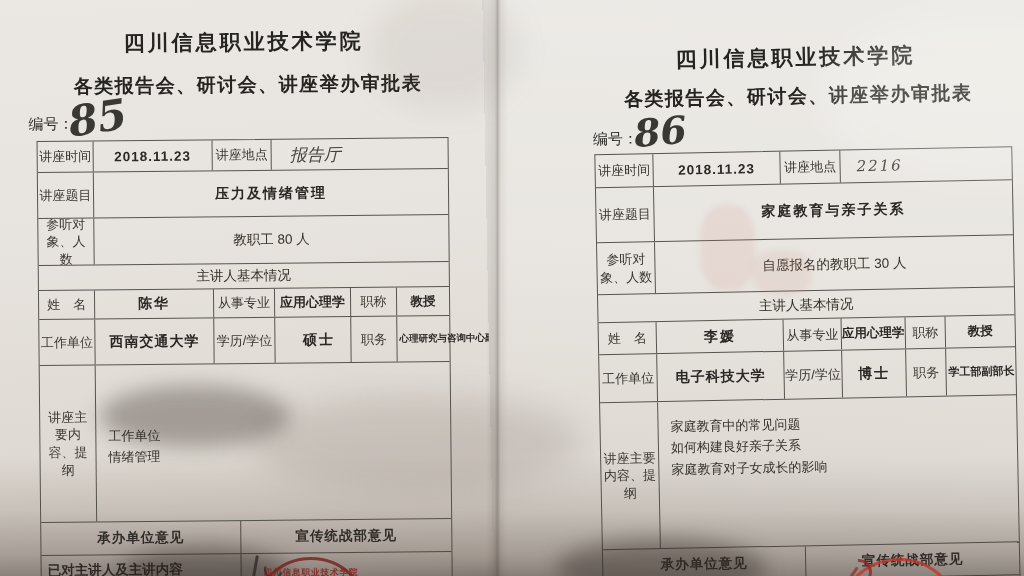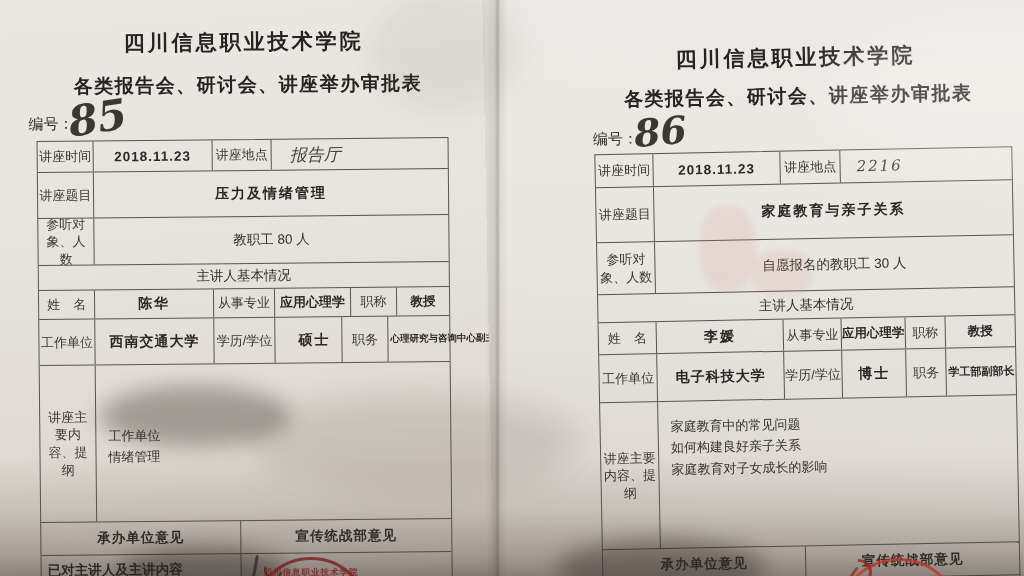--- a/index.html
+++ b/index.html
@@ -110,21 +110,21 @@
           <div class="tc lbl" style="width:61px;">从事专业</div>
           <div class="tc kai" style="width:76px;letter-spacing:0;font-size:13px;">应用心理学</div>
           <div class="tc lbl" style="width:46px;">职称</div>
           <div class="tc kai" style="font-size:12.5px;letter-spacing:0;">教授</div>
         </div>
 
         <div class="trow" style="height:46px;">
           <div class="tc lbl" style="width:56px;">工作单位</div>
           <div class="tc kai" style="width:119px;letter-spacing:1px;">西南交通大学</div>
           <div class="tc lbl" style="width:61px;">学历/学位</div>
-          <div class="tc kai" style="width:67px;padding-left:12px;">硕士</div>
+          <div class="tc kai" style="width:76px;padding-left:12px;">硕士</div>
           <div class="tc lbl" style="width:46px;">职务</div>
           <div class="tc small-kai">心理研究与咨询中心副主任</div>
         </div>
 
         <div class="trow" style="height:157px;">
           <div class="tc lbl" style="width:56px;padding:0 2px;">讲座主要内容、提纲</div>
           <div class="tc content-cell" style="padding:60px 0 0 12px;">
             <div class="content-lines">
               <div>工作单位</div>
               <div>情绪管理</div>

